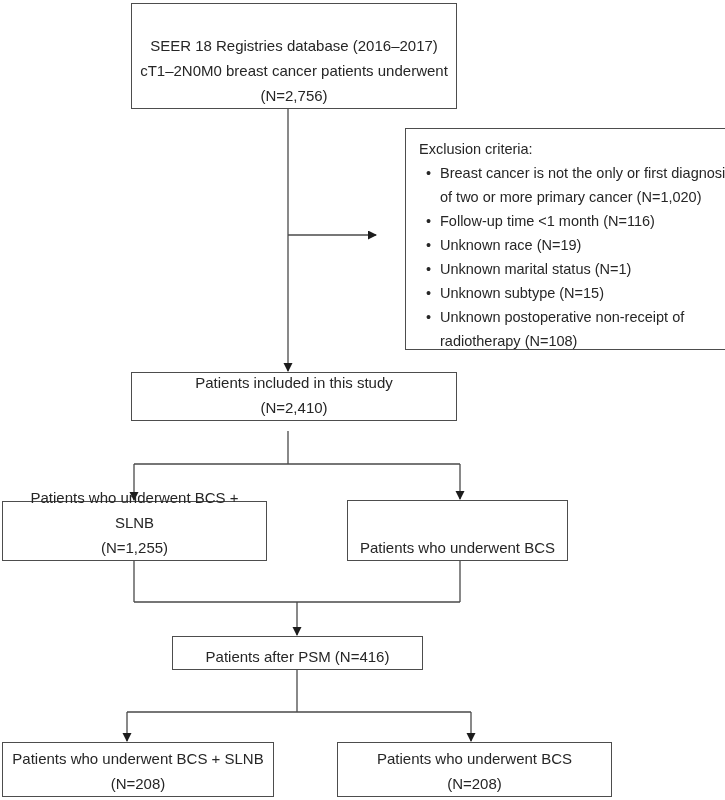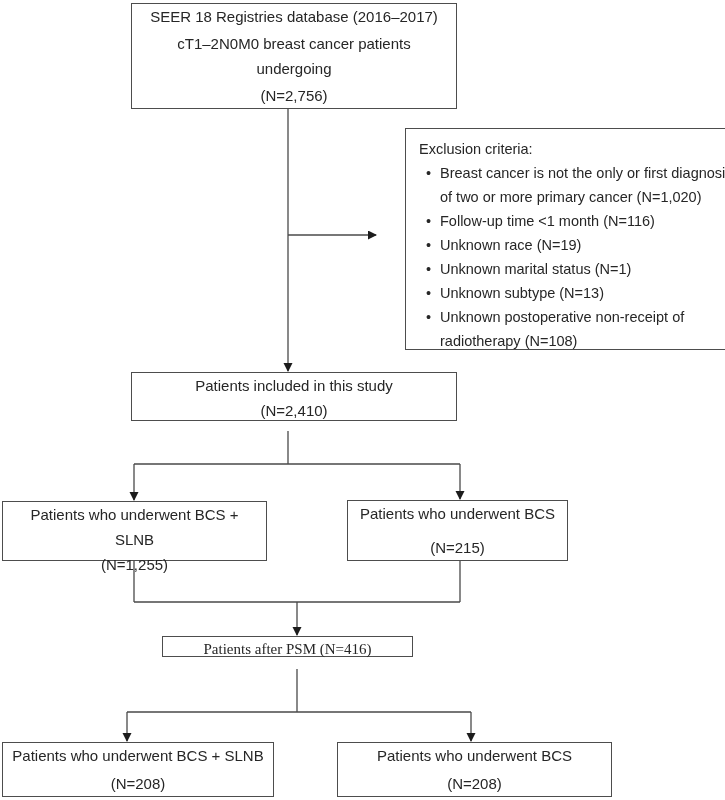--- a/index.html
+++ b/index.html
@@ -20,21 +20,21 @@
   }
   .connectors{position:absolute;left:0;top:0;z-index:0;}
   .connectors path{stroke:var(--connector);stroke-width:1.3;fill:none;}
   .connectors marker path{fill:var(--arrowhead);stroke:none;}
   .box{
     position:absolute;z-index:1;box-sizing:border-box;
     background:var(--background);
     border:1px solid var(--box-border);
   }
   .box.center{
-    display:flex;flex-direction:column;justify-content:space-between;align-items:center;
+    display:flex;flex-direction:column;justify-content:flex-end;align-items:center;
     text-align:center;font-size:15px;line-height:25px;
     padding:0 6px;
   }
   .box.exclusion{
     font-size:14.5px;line-height:24px;
     padding:8px 6px 0 13px;text-align:left;margin-left:27px;
   }
   .exclusion-heading{margin:0;}
   .exclusion-list{margin:0;padding:0;list-style:none;}
   .exclusion-list li{position:relative;padding-left:21px;}
@@ -57,21 +57,21 @@
     <path marker-end="url(#arrowhead)" d="M288,235 H376"></path>
     <path marker-end="url(#arrowhead)" d="M134,464 V500"></path>
     <path marker-end="url(#arrowhead)" d="M460,464 V499"></path>
     <path marker-end="url(#arrowhead)" d="M297,602 V635"></path>
     <path marker-end="url(#arrowhead)" d="M127,712 V741"></path>
     <path marker-end="url(#arrowhead)" d="M471,712 V741"></path>
   </svg>
 
   <div class="box center" style="left:131px;top:3px;width:326px;height:106px;">
     <div class="ln">SEER 18 Registries database (2016–2017)</div>
-    <div class="ln">cT1–2N0M0 breast cancer patients undergoing</div>
+    <div class="ln">cT1–2N0M0 breast cancer patients underwent</div>
     <div class="ln">(N=2,756)</div>
   </div>
 
   <div class="box exclusion" style="left:378px;top:128px;width:339px;height:222px;">
     <p class="exclusion-heading">Exclusion criteria:</p>
     <ul class="exclusion-list">
 
         <li>
           <span class="bullet-dot">•</span>
           <span>Breast cancer is not the only or first diagnosis of two or more primary cancer (N=1,020)</span>
@@ -87,21 +87,21 @@
           <span>Unknown race (N=19)</span>
         </li>
 
         <li>
           <span class="bullet-dot">•</span>
           <span>Unknown marital status (N=1)</span>
         </li>
 
         <li>
           <span class="bullet-dot">•</span>
-          <span>Unknown subtype (N=13)</span>
+          <span>Unknown subtype (N=15)</span>
         </li>
 
         <li>
           <span class="bullet-dot">•</span>
           <span>Unknown postoperative non-receipt of radiotherapy (N=108)</span>
         </li>
       </ul>
   </div>
 
   <div class="box center" style="left:131px;top:372px;width:326px;height:49px;">
@@ -109,24 +109,23 @@
     <div class="ln">(N=2,410)</div>
   </div>
 
   <div class="box center" style="left:2px;top:501px;width:265px;height:60px;">
     <div class="ln">Patients who underwent BCS + SLNB</div>
     <div class="ln">(N=1,255)</div>
   </div>
 
   <div class="box center" style="left:347px;top:500px;width:221px;height:61px;">
     <div class="ln">Patients who underwent BCS</div>
-    <div class="ln">(N=215)</div>
   </div>
 
-  <div class="box center" style="left:162px;top:636px;width:251px;height:21px;font-family:Liberation Serif, serif;">
+  <div class="box center" style="left:172px;top:636px;width:251px;height:34px;">
     <div class="ln">Patients after PSM (N=416)</div>
   </div>
 
   <div class="box center" style="left:2px;top:742px;width:272px;height:55px;">
     <div class="ln">Patients who underwent BCS + SLNB</div>
     <div class="ln">(N=208)</div>
   </div>
 
   <div class="box center" style="left:337px;top:742px;width:275px;height:55px;">
     <div class="ln">Patients who underwent BCS</div>

